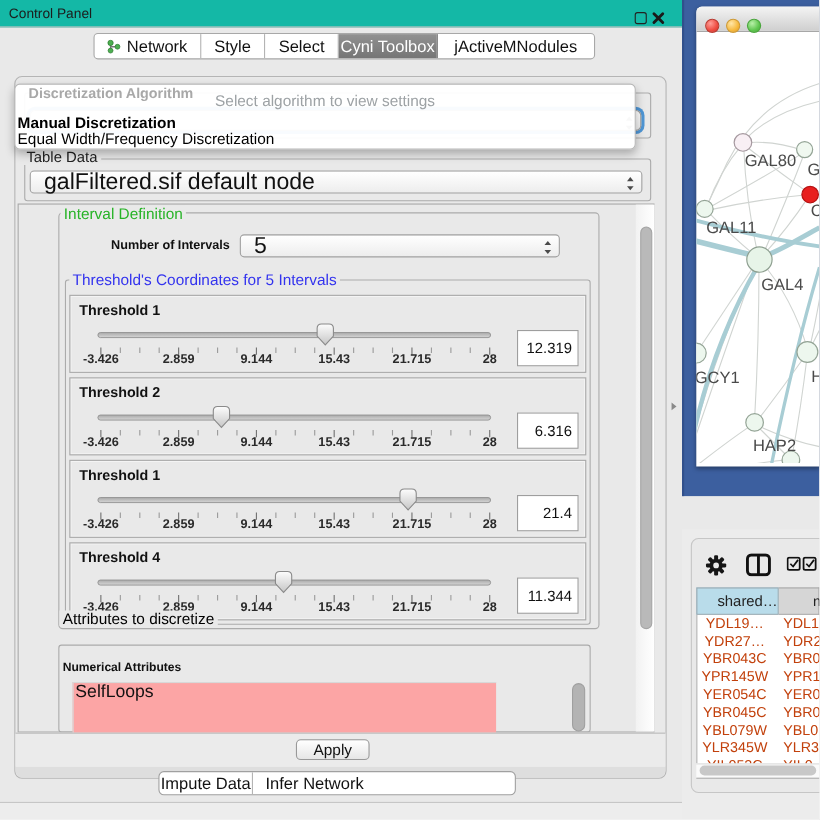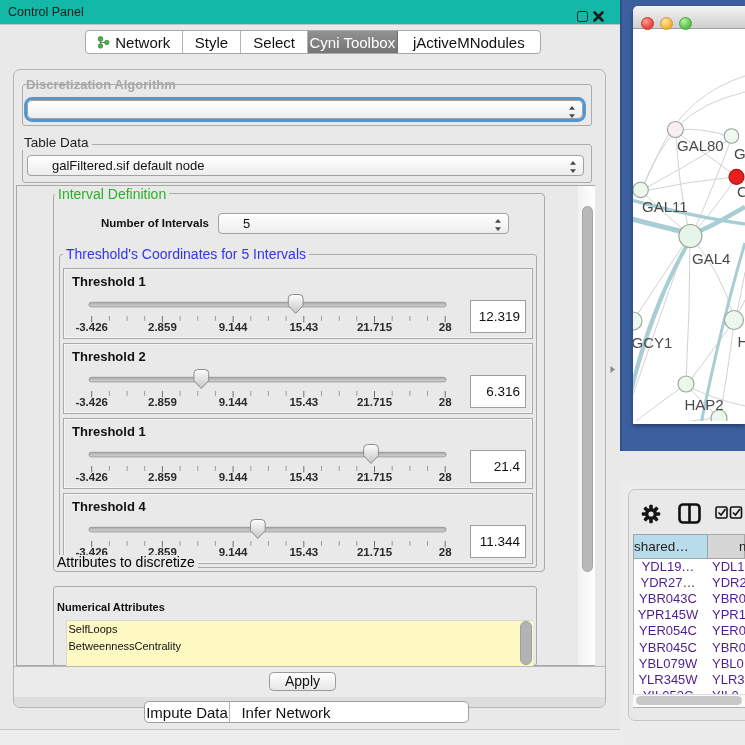--- a/index.html
+++ b/index.html
@@ -14,34 +14,34 @@
 #belowwin{position:absolute;left:0;top:730px;width:620px;height:15px;background:#ededed}
 
 #toptabs{position:absolute;left:85px;top:30px;width:456px;height:24px;background:#fff;border:1px solid #a8a8a8;border-radius:4px;display:flex;font-size:15px;color:#111;overflow:hidden}
 #toptabs .seg{display:flex;align-items:center;justify-content:center;border-right:1px solid #b4b4b4;height:100%}
 #toptabs .seg:last-child{border-right:none}
 #toptabs .sel{background:linear-gradient(#919191,#757575);color:#fff;border-right:1px solid #6e6e6e}
 
 .gbox{position:absolute;border:1px solid #ababab;border-radius:3px}
 .glab{position:absolute;background:#e9e9e9;padding:0 3px;font-size:14px;line-height:14px;white-space:nowrap}
 
-.combo{position:absolute;height:21px;background:linear-gradient(#ffffff,#ededed);border:1px solid #a2a2a2;border-radius:4px;font-size:13px;color:#111;line-height:20px;padding-left:24px}
+.combo{position:absolute;height:21px;background:linear-gradient(#ffffff,#ededed);border:1px solid #a2a2a2;border-radius:4px;font-size:21px;color:#111;line-height:20px;padding-left:12px}
 .carr{position:absolute;right:6px;top:3px}
 
 #scrollpane{position:absolute;left:15.5px;top:185px;width:579px;height:481px;border:1px solid #a8a8a8;background:#e9e9e9}
 #vsb{position:absolute;left:577.5px;top:186px;width:17px;height:479px;background:linear-gradient(to right,#f2f2f2,#ffffff)}
 #vsbthumb{position:absolute;left:581.5px;top:206px;width:11px;height:366px;background:#b9b9b9;border:1px solid #a5a5a5;border-radius:6px}
 
 .tbox{position:absolute;left:63px;width:470px;height:71px;border:1px solid #a9a9a9;box-shadow:inset 0 0 0 1px #f4f4f4;background:#e9e9e9}
 .ttitle{position:absolute;left:8px;top:5px;font-size:13px;font-weight:bold;color:#111}
 .tsvg{position:absolute;left:0;top:24px}
 .tlab{position:absolute;top:52.5px;width:70px;text-align:center;font-size:11.5px;font-weight:bold;color:#2a2a2a}
 .vbox{position:absolute;left:470px;width:56px;height:33px;background:#fff;border:1px solid #9e9e9e;font-size:13.5px;color:#111;text-align:right;line-height:32px;padding-right:5px}
 
-#numlist{position:absolute;left:65.5px;top:619.5px;width:467px;height:47px;background:#fef9c3;border-top:1px solid #d8d8d8;border-left:1px solid #d8d8d8;overflow:hidden;font-size:11px;color:#111}
+#numlist{position:absolute;left:65.5px;top:619.5px;width:385px;height:47px;background:#fca5a5;border-top:1px solid #d8d8d8;border-left:1px solid #d8d8d8;overflow:hidden;font-size:16px;color:#111}
 #numlist div{padding-left:2px;height:17.7px;line-height:17.7px}
 #listsb{position:absolute;left:520px;top:621px;width:11.5px;height:44px;background:#b3b3b3;border:1px solid #9f9f9f;border-radius:6px}
 
 #applyrow{position:absolute;left:14px;top:666px;width:591px;height:31px;background:#ebebeb;border-top:1px solid #b9b9b9}
 #applybtn{position:absolute;left:269px;top:672px;width:67px;height:19px;background:linear-gradient(#ffffff,#e6e6e6);border:1px solid #999;border-radius:4.5px;font-size:14px;color:#111;text-align:center;line-height:17px}
 
 #bottabs{position:absolute;left:144px;top:701px;width:325px;height:22px;background:#fff;border:1px solid #a0a0a0;border-radius:5px;display:flex;font-size:15px;color:#111;overflow:hidden}
 #bottabs .seg{display:flex;align-items:center;justify-content:center;border-right:1px solid #b4b4b4}
 #bottabs .seg:last-child{border-right:none}
 #bottabs .sel{background:linear-gradient(#909090,#7d7d7d);color:#e6e6e6}
@@ -52,24 +52,24 @@
 #popup .r3{position:absolute;left:2px;top:40.5px;color:#000;font-size:14px}
 
 #bluebg{position:absolute;left:620px;top:0;width:125px;height:451px;background:#3c5f9f;border-left:2px solid #31508c}
 #macwin{position:absolute;left:633px;top:6px;width:112px;height:418px;border-radius:5px 0 0 0;background:#fff;box-shadow:0 2px 4px rgba(0,0,0,0.35);overflow:hidden}
 #mactitle{position:absolute;left:0;top:0;width:100%;height:23px;background:linear-gradient(#f4f4f4,#cfcfcf);border-bottom:1px solid #9e9e9e;border-radius:5px 0 0 0}
 .tl{position:absolute;top:11px;width:13px;height:13px;border-radius:50%}
 #tpbar{position:absolute;left:620px;top:451px;width:125px;height:30px;background:linear-gradient(#efefef,#dcdcdc);border-bottom:1px solid #c3c3c3}
 #tpbar .t{position:absolute;left:13px;top:11px;font-size:13px;color:#333}
 #tpbelow{position:absolute;left:620px;top:481px;width:125px;height:264px;background:#ececec}
 #tablepanel{position:absolute;left:628px;top:489px;width:130px;height:232px;background:#e9e9e9;border:1px solid #c6c6c6;border-radius:7px}
-#thead1{position:absolute;left:633px;top:534px;width:75px;height:25px;background:#b9dcea;border:1px solid #98a8b0;font-size:13.5px;color:#222;text-align:left;line-height:23px}
+#thead1{position:absolute;left:633px;top:534px;width:75px;height:25px;background:#b9dcea;border:1px solid #98a8b0;font-size:13.5px;color:#222;text-align:right;line-height:23px}
 #thead2{position:absolute;left:708px;top:534px;width:37px;height:25px;background:#d6d6d6;border:1px solid #a8a8a8;border-left:none;font-size:13px;color:#222;line-height:23px;padding-left:31px}
 #tbody{position:absolute;left:633px;top:559px;width:112px;height:135px;background:#fff;border-left:1px solid #b0b0b0}
-.trow{position:absolute;left:633px;width:112px;height:16.1px;font-size:13px;color:#4c1d95;line-height:16px}
+.trow{position:absolute;left:633px;width:112px;height:16.1px;font-size:13px;color:#c2410c;line-height:16px}
 .trow .c1{position:absolute;left:0;width:70px;text-align:center}
 .trow .c2{position:absolute;left:79px}
 #hsb{position:absolute;left:633px;top:694px;width:112px;height:13px;background:#fafafa;border-top:1px solid #ddd}
 #hsbthumb{position:absolute;left:636px;top:696px;width:106px;height:9px;background:#c8c8c8;border-radius:4.5px}
 #tbottom{position:absolute;left:633px;top:707px;width:112px;height:1px;background:#b0b0b0}
 </style></head><body>
 <div id="root">
 
 <svg width="0" height="0">
       <defs>
@@ -288,40 +288,44 @@
       <div class="tlab" style="left:346.2px">28</div>
     </div>
 <div class="vbox" style="top:525.0px">11.344</div>
 
 
 <div class="gbox" style="left:52.5px;top:586px;width:484px;height:80px"></div>
 <div class="glab" style="left:54px;top:555px;color:#000000">Attributes to discretize</div>
 <div class="abs" style="left:57px;top:601px;font-size:11px;font-weight:bold;color:#111">Numerical Attributes</div>
 <div id="numlist">
       <div>SelfLoops</div>
-      <div>BetweennessCentrality</div>
     </div>
 <div id="listsb"></div>
 
 <div id="applyrow"></div>
 <div id="applybtn">Apply</div>
 
 <div id="bottabs">
 <div class="seg" style="width:85px">Impute Data</div>
 <div class="seg" style="width:112px">Infer Network</div>
 </div>
 <div id="winbotline"></div>
 <div id="belowwin"></div>
 
 
 <svg class="abs" style="left:609px;top:365px" width="7" height="9">
       <path d="M1.5 1 L6 4.5 L1.5 8 Z" fill="#8a8a8a"></path>
     </svg>
 
 
+<div id="popup">
+<div class="r1">Select algorithm to view settings</div>
+<div class="r2">Manual Discretization</div>
+<div class="r3">Equal Width/Frequency Discretization</div>
+</div>
 <div class="abs" style="left:26px;top:76.5px;font-size:13px;font-weight:bold;color:#a8a8a8">Discretization Algorithm</div>
 
 
 <div id="bluebg"></div>
 <div id="macwin">
       <div id="mactitle">
 <span class="tl" style="left:8px;background:radial-gradient(circle at 35% 30%,#ff9d96,#ee4b40 60%,#c83a30);border:1px solid #ba3a31"></span>
 <span class="tl" style="left:27px;background:radial-gradient(circle at 35% 30%,#ffe6a8,#f6b93e 60%,#d99b2b);border:1px solid #cf9a34"></span>
 <span class="tl" style="left:46px;background:radial-gradient(circle at 35% 30%,#b8f0a8,#5fc64f 60%,#48a83a);border:1px solid #4aa63c"></span>
 </div>

